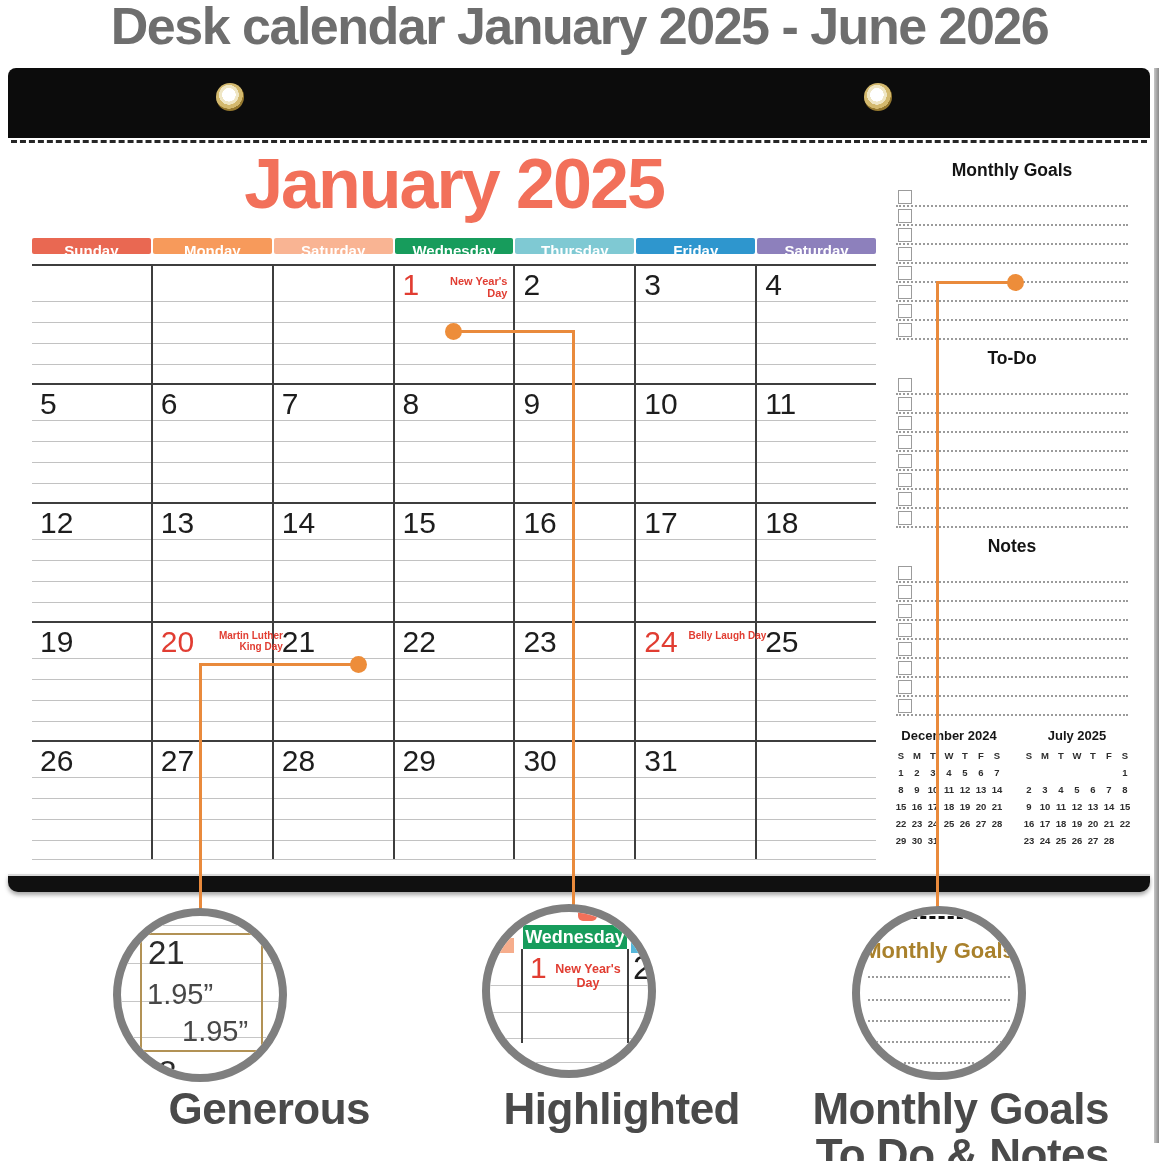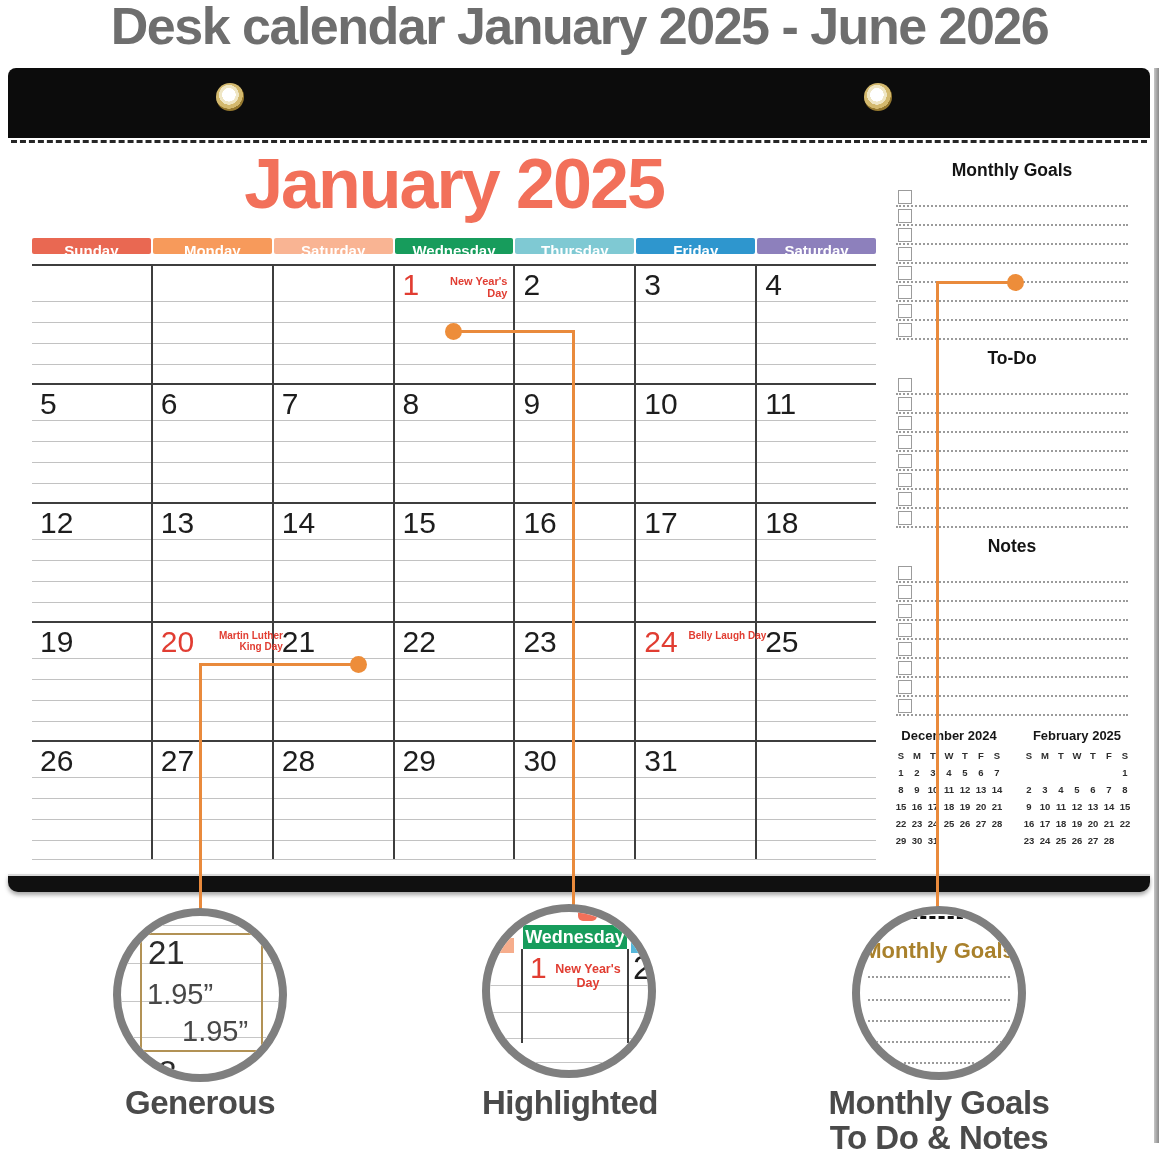--- a/index.html
+++ b/index.html
@@ -87,21 +87,21 @@
   .z-holiday{position:absolute;left:60px;top:50px;width:76px;font-size:12.5px;font-weight:bold;color:#E13D32;text-align:center;}
   .z-date-next{position:absolute;left:143px;top:39px;font-size:33px;color:#1d1d1d;line-height:1;}
 
   
   .z-dash-top{position:absolute;left:42px;top:2px;width:70px;border-top:3px dashed #111;}
   .z-goals-title{position:absolute;left:0;top:24px;width:100%;text-align:center;
     font-size:22px;font-weight:bold;color:#A9812C;white-space:nowrap;}
   .z-dotline{position:absolute;left:8px;right:8px;border-bottom:2.5px dotted #9b9b9b;}
 
   
-  .caption{position:absolute;top:1086px;width:340px;text-align:center;font-size:33px;font-weight:bold;
+  .caption{position:absolute;top:1086px;width:340px;text-align:right;font-size:44px;font-weight:bold;
     color:#4a4a4a;line-height:1.05;letter-spacing:-0.5px;}
 </style>
 </head>
 <body>
 
 <div id="stage">
 
   <div class="page-title">Desk calendar January 2025 - June 2026</div>
 
   <div class="pad">
@@ -399,21 +399,21 @@
           <span>29</span>
           <span>30</span>
           <span>31</span>
           <span></span>
           <span></span>
           <span></span>
           <span></span>
         </div>
       </div>
     <div class="mini">
-        <div class="mini-title">February 2025</div>
+        <div class="mini-title">July 2025</div>
         <div class="mini-grid">
           <span>S</span>
           <span>M</span>
           <span>T</span>
           <span>W</span>
           <span>T</span>
           <span>F</span>
           <span>S</span>
           <span></span>
           <span></span>

